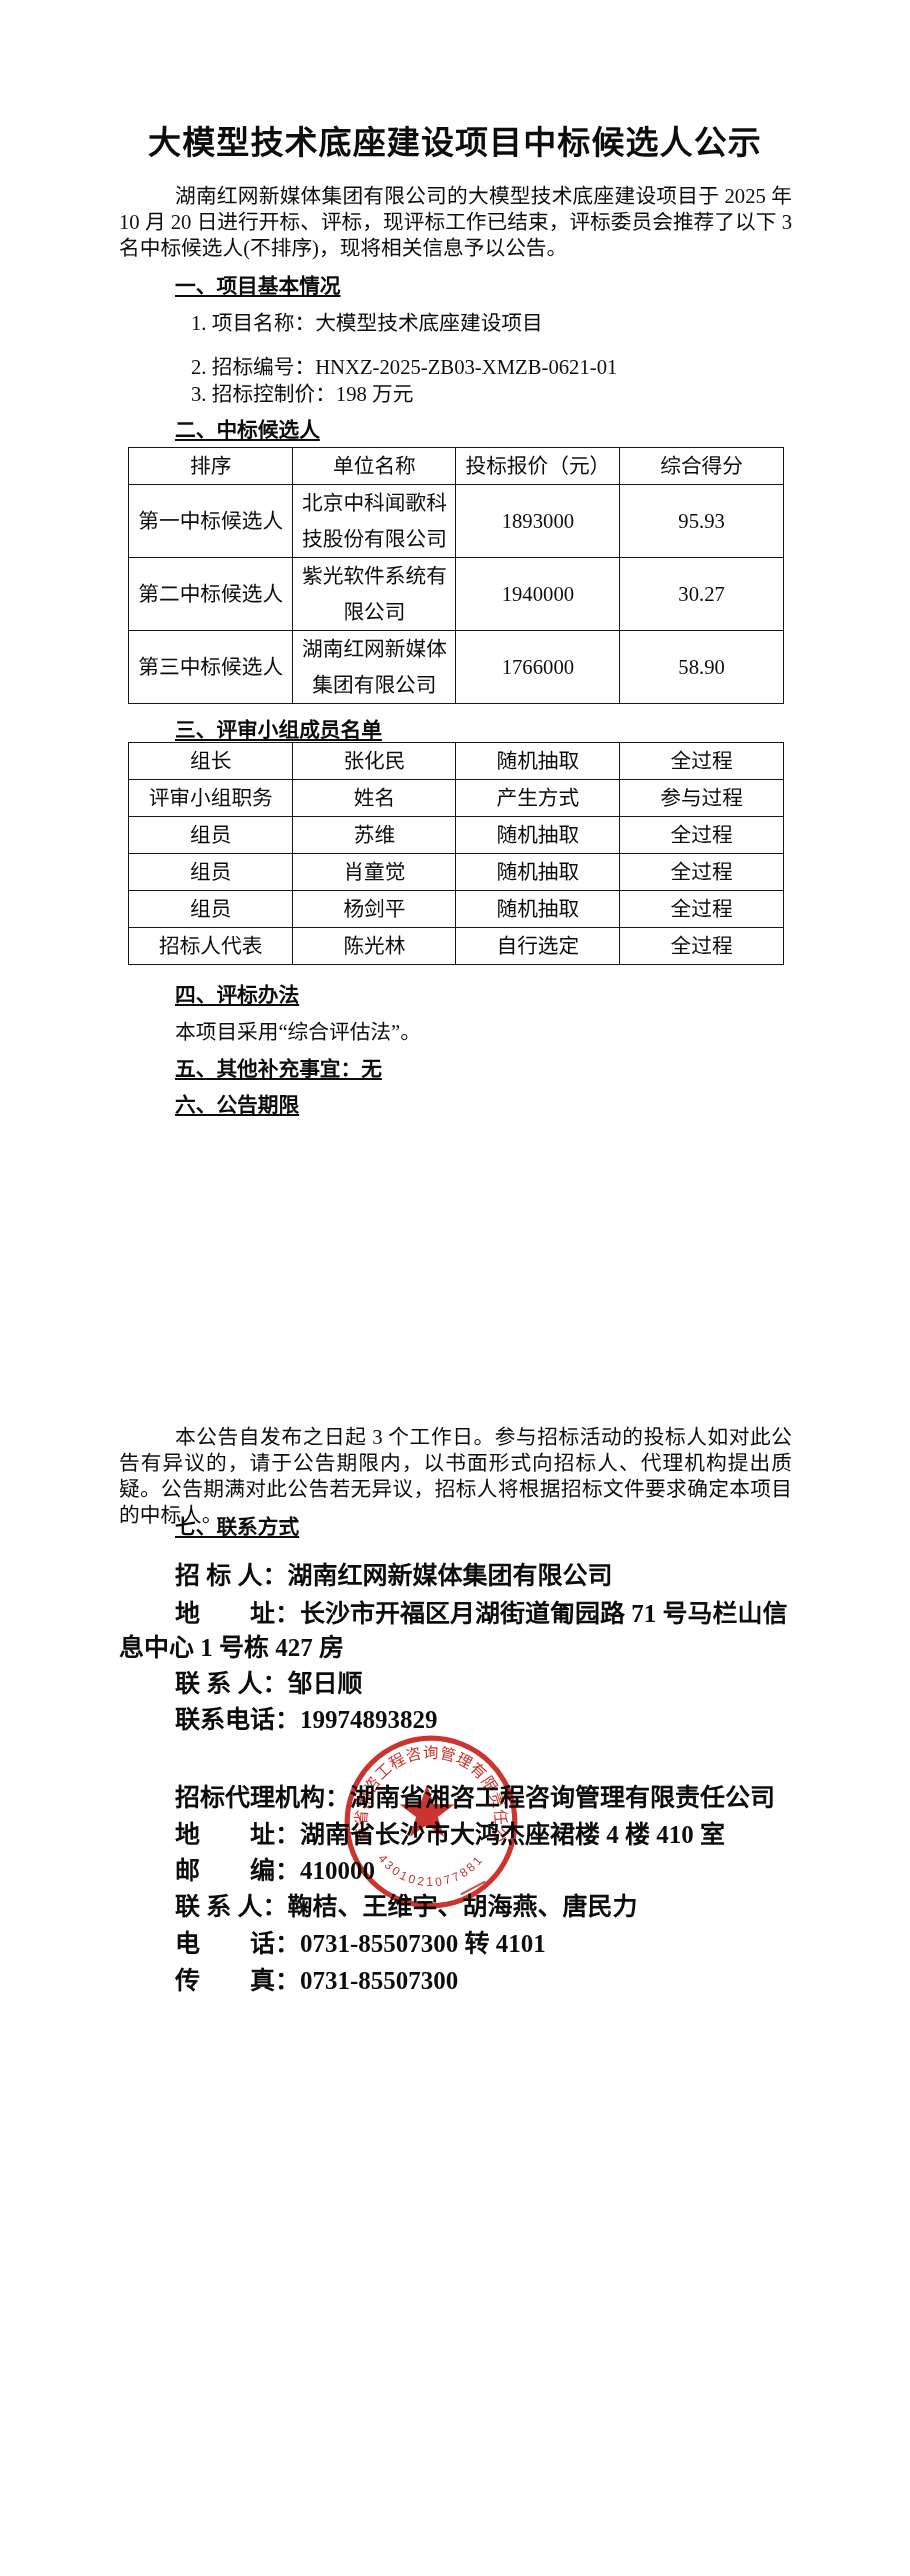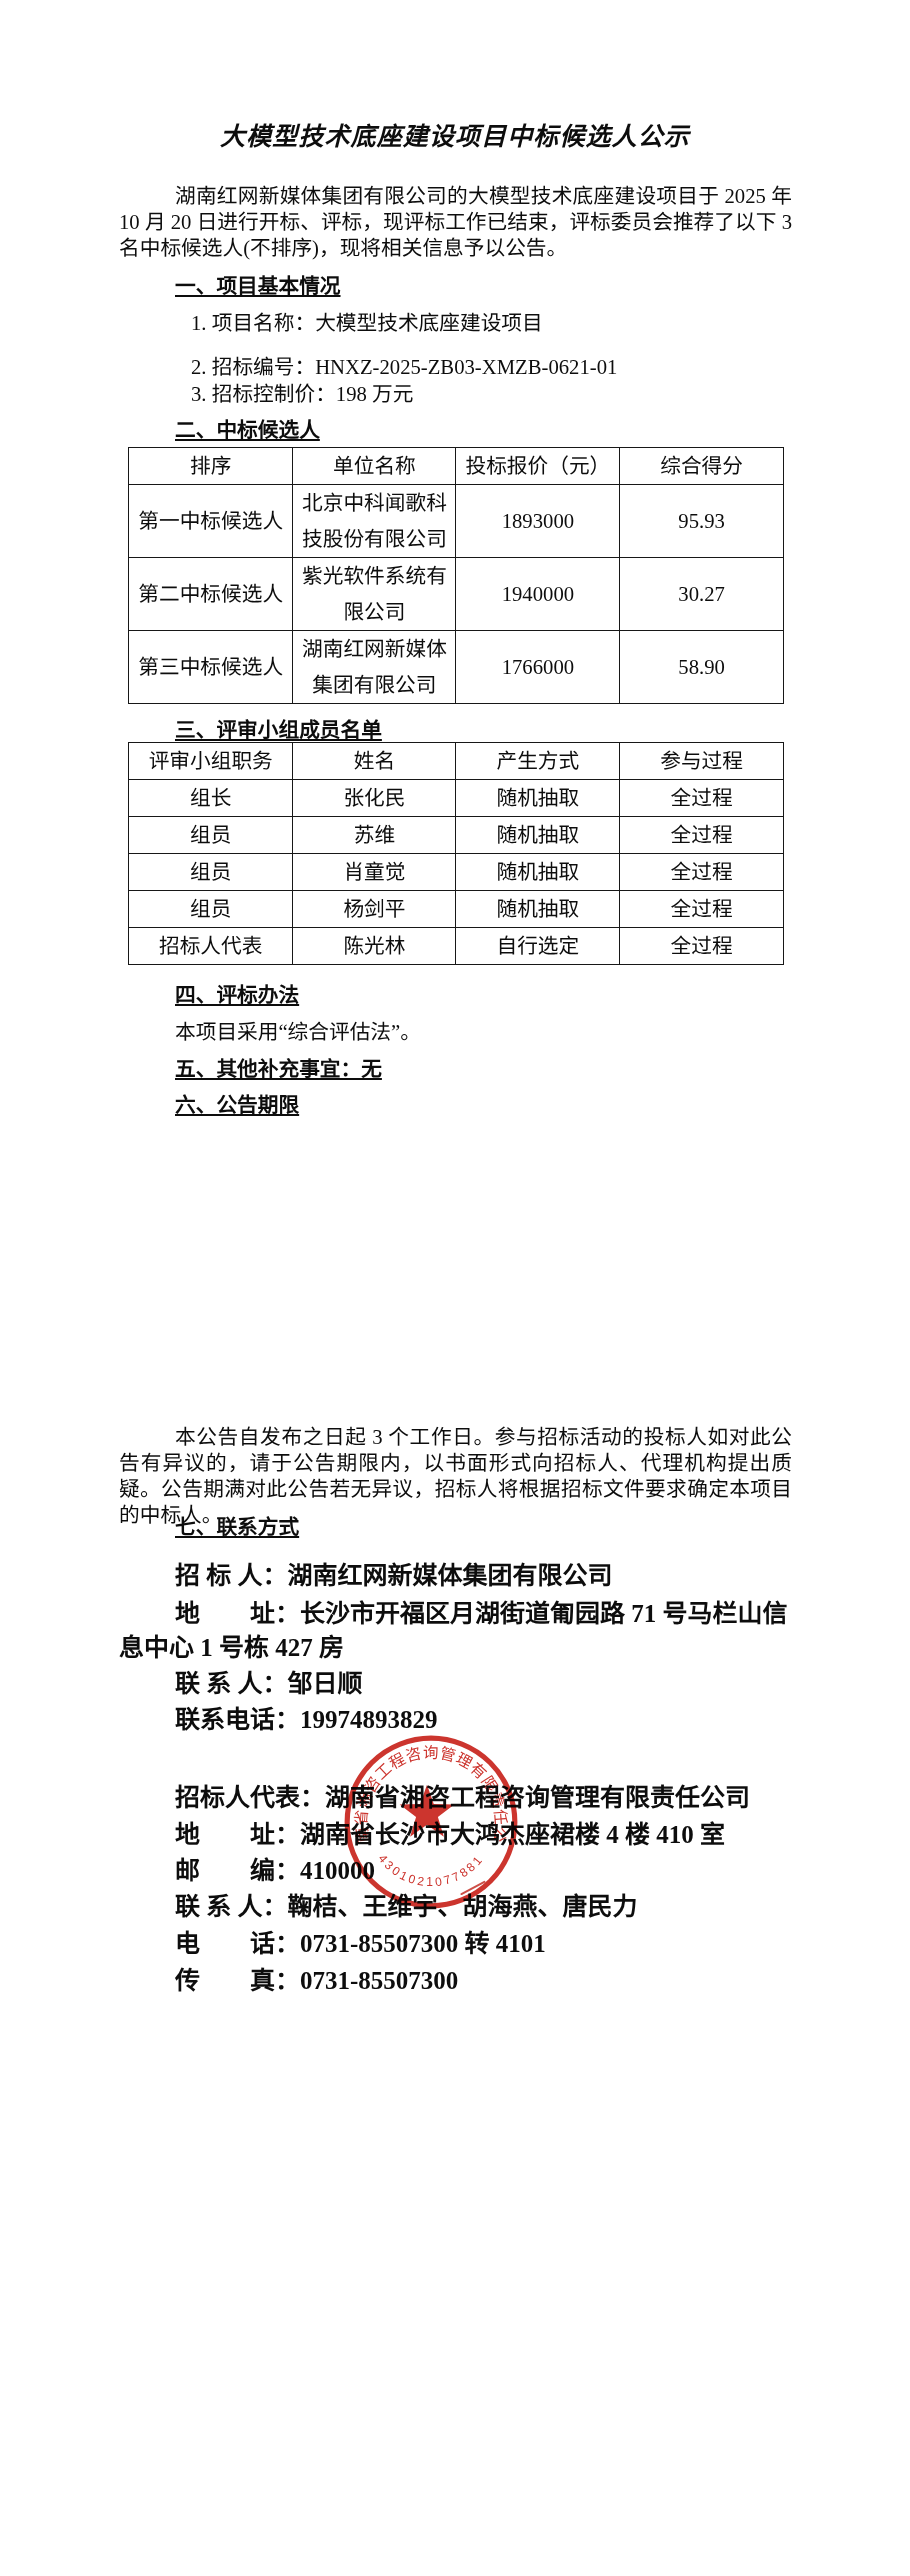--- a/index.html
+++ b/index.html
@@ -11,23 +11,22 @@
     font-family:"Liberation Serif","DejaVu Serif",serif;
     color:#0d0d0d;
     overflow:hidden;
   }
   .abs{position:absolute;}
   .doc-title{
     left:0; top:116px; width:910px;
     text-align:center;
     font-family:"Liberation Sans","DejaVu Sans",sans-serif;
     font-weight:bold;
-    font-size:25px;
+    font-size:33px;
     letter-spacing:1.1px;
-    font-style:italic;
   }
   .para{
     left:119px; width:673px;
     font-size:20.7px;
     line-height:26px;
     text-align:justify;
     text-indent:56px;
   }
   .heading{
     left:175px;
@@ -146,32 +145,32 @@
 
   <table class="abs doc-table" id="table-panel" style="left:128px; top:742px;">
     <colgroup>
         <col style="width:25.1%">
         <col style="width:24.9%">
         <col style="width:25%">
         <col style="width:25%">
       </colgroup>
     <tbody>
         <tr>
+      <td>组长</td>
+      <td>张化民</td>
+      <td>随机抽取</td>
+      <td>全过程</td>
+    </tr>
+    <tr>
       <th>评审小组职务</th>
       <th>姓名</th>
       <th>产生方式</th>
       <th>参与过程</th>
     </tr>
     <tr>
-      <td>组长</td>
-      <td>张化民</td>
-      <td>随机抽取</td>
-      <td>全过程</td>
-    </tr>
-    <tr>
       <td>组员</td>
       <td>苏维</td>
       <td>随机抽取</td>
       <td>全过程</td>
     </tr>
     <tr>
       <td>组员</td>
       <td>肖童觉</td>
       <td>随机抽取</td>
       <td>全过程</td>
@@ -198,21 +197,21 @@
 
   <p class="abs para" style="top:1403px;">本公告自发布之日起 3 个工作日。参与招标活动的投标人如对此公告有异议的，请于公告期限内，以书面形式向招标人、代理机构提出质疑。公告期满对此公告若无异议，招标人将根据招标文件要求确定本项目的中标人。</p>
 
   <div class="abs heading" style="top:1510px;">七、联系方式</div>
 
   <p class="abs contact" style="top:1534px;"><span class="lbl">招 标 人：</span><span>湖南红网新媒体集团有限公司</span></p>
   <p class="abs contact" style="top:1572px;"><span class="lbl">地　　址：</span><span>长沙市开福区月湖街道匍园路 71 号马栏山信息中心 1 号栋 427 房</span></p>
   <p class="abs contact" style="top:1642px;"><span class="lbl">联 系 人：</span><span>邹日顺</span></p>
   <p class="abs contact" style="top:1678px;"><span class="lbl">联系电话：</span><span>19974893829</span></p>
 
-  <p class="abs contact" style="top:1756px;"><span class="lbl">招标人代表：</span><span>湖南省湘咨工程咨询管理有限责任公司</span></p>
+  <p class="abs contact" style="top:1756px;"><span class="lbl">招标代理机构：</span><span>湖南省湘咨工程咨询管理有限责任公司</span></p>
   <p class="abs contact" style="top:1793px;"><span class="lbl">地　　址：</span><span>湖南省长沙市大鸿杰座裙楼 4 楼 410 室</span></p>
   <p class="abs contact" style="top:1829px;"><span class="lbl">邮　　编：</span><span>410000</span></p>
   <p class="abs contact" style="top:1865px;"><span class="lbl">联 系 人：</span><span>鞠桔、王维宇、胡海燕、唐民力</span></p>
   <p class="abs contact" style="top:1902px;"><span class="lbl">电　　话：</span><span>0731-85507300 转 4101</span></p>
   <p class="abs contact" style="top:1939px;"><span class="lbl">传　　真：</span><span>0731-85507300</span></p>
 
   <svg class="abs stamp" viewBox="0 0 310 310" aria-hidden="true">
     <circle cx="155" cy="155" r="146" fill="none" stroke="#c8231c" stroke-width="9"></circle>
     <polygon fill="#c8231c" points="148,90 159.8,123.8 195.6,124.6 167,146.2 177.4,180.5 148,160 118.6,180.5 129,146.2 100.4,124.6 136.2,123.8"></polygon>
     <defs>

